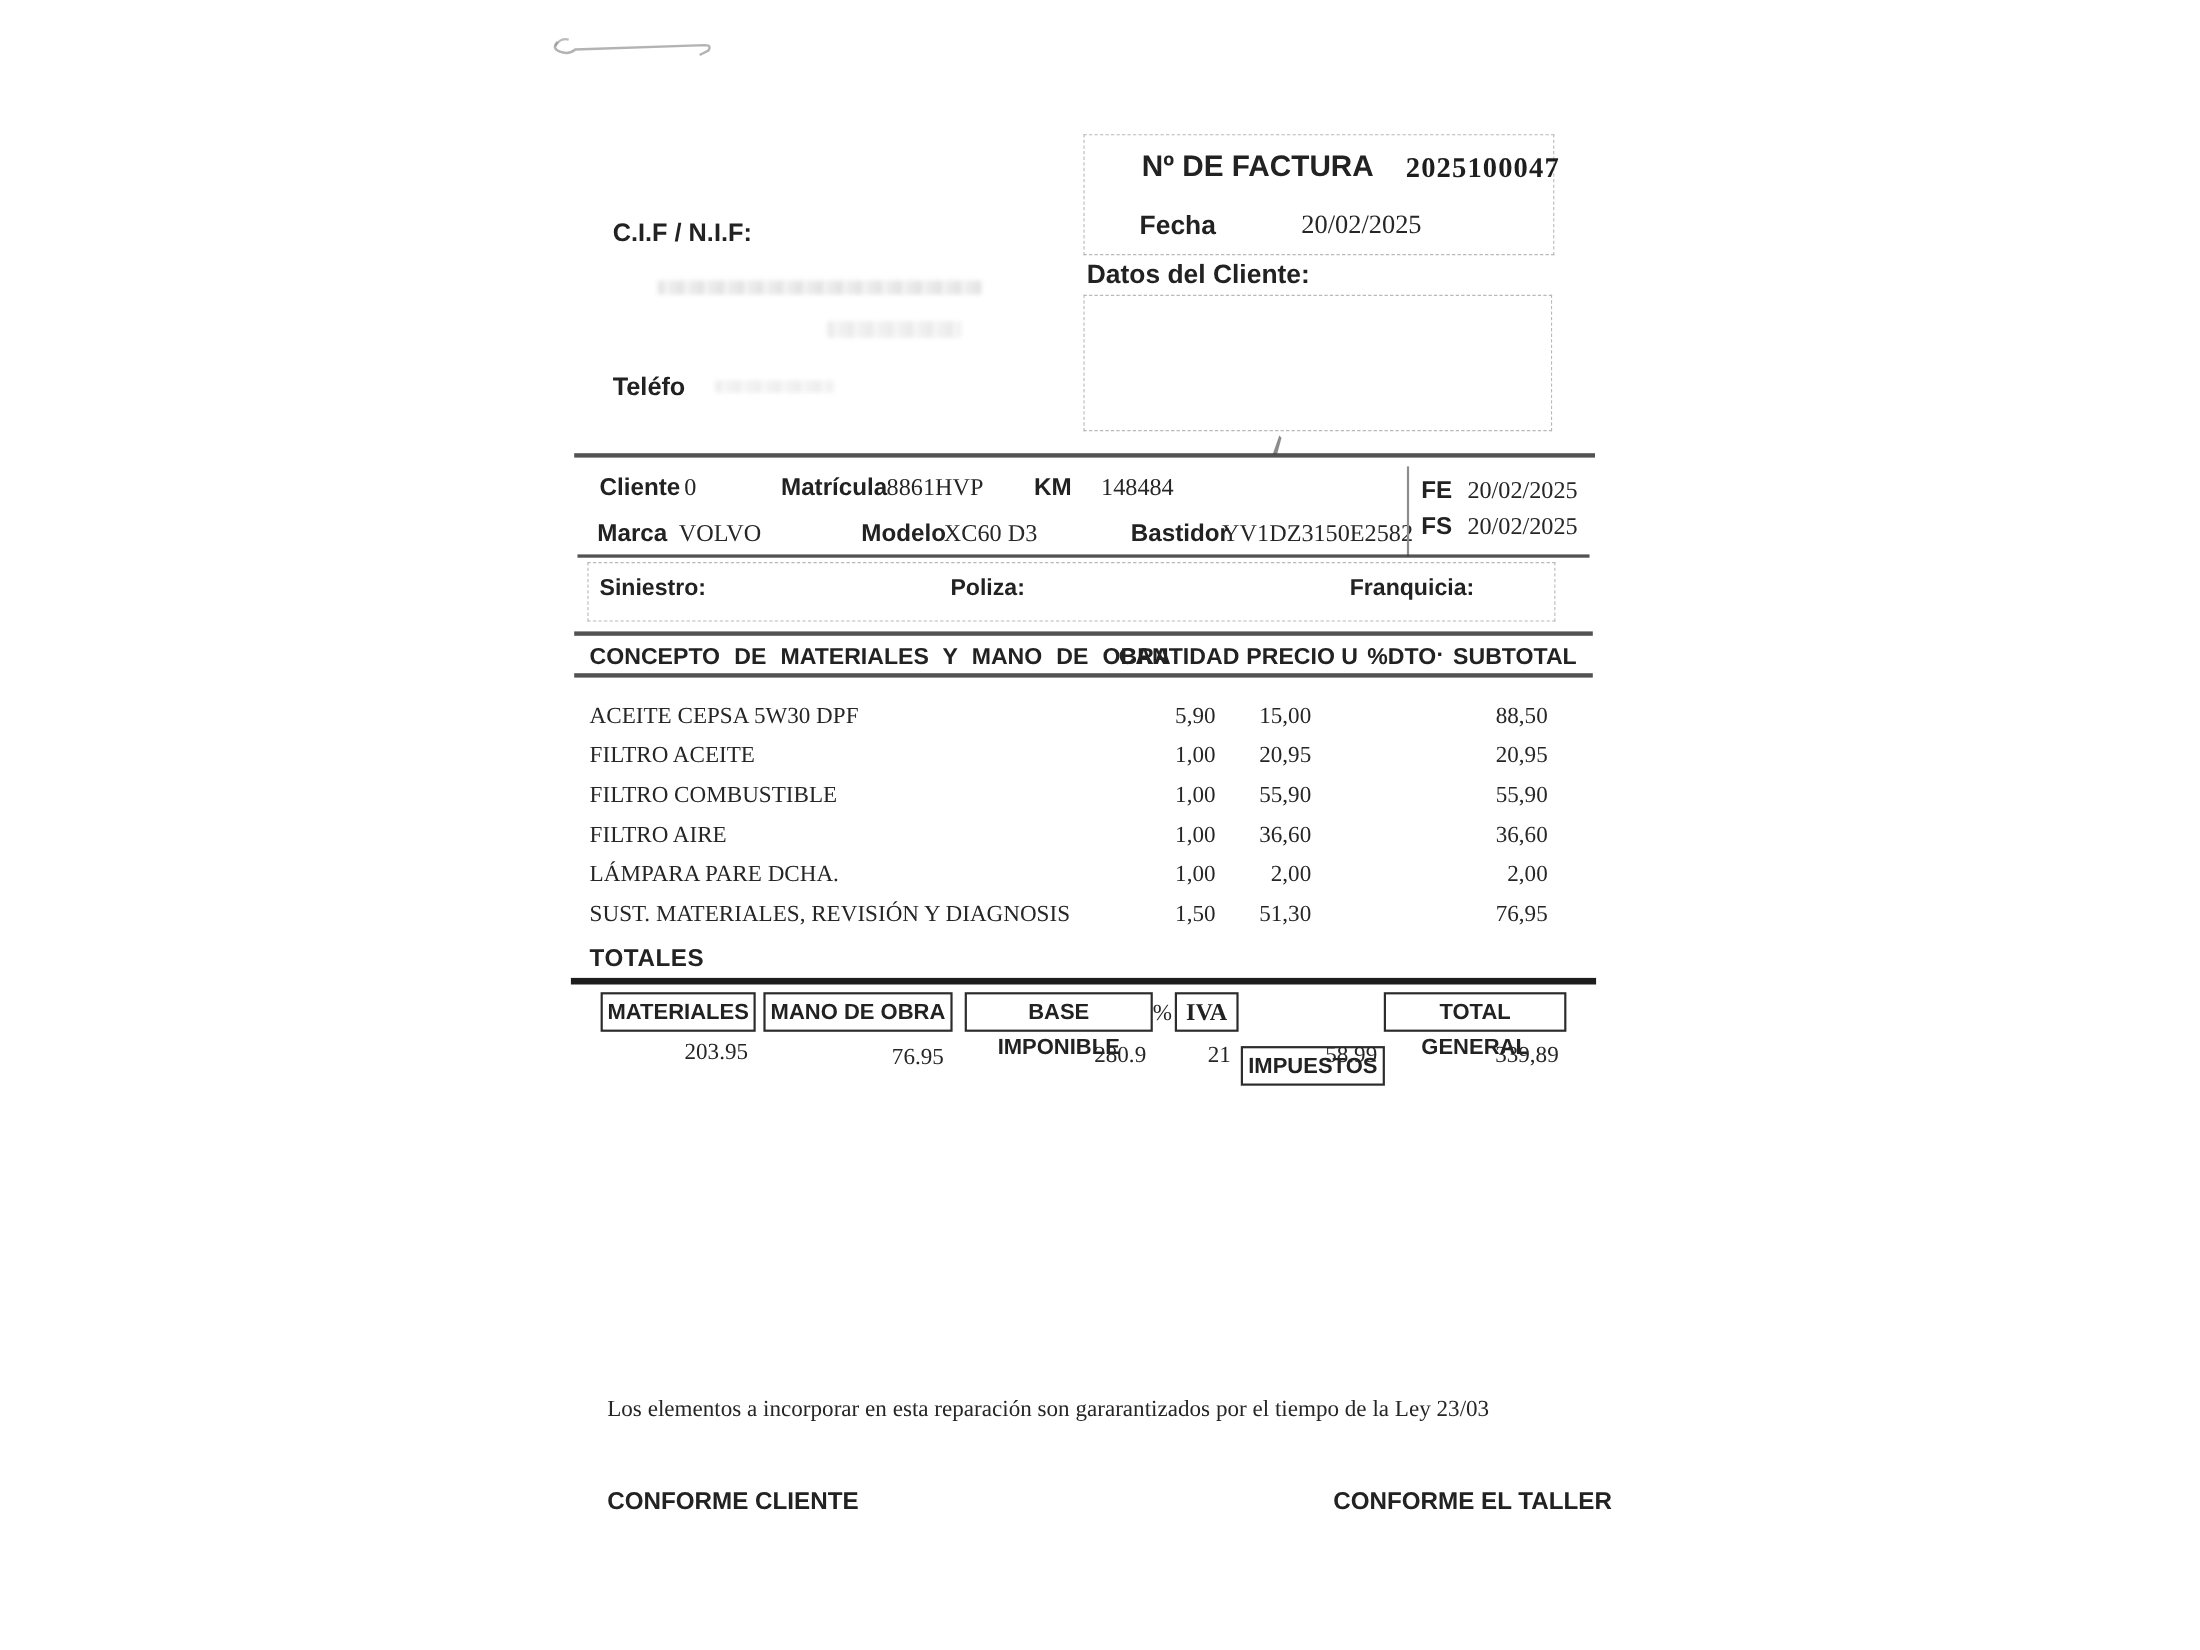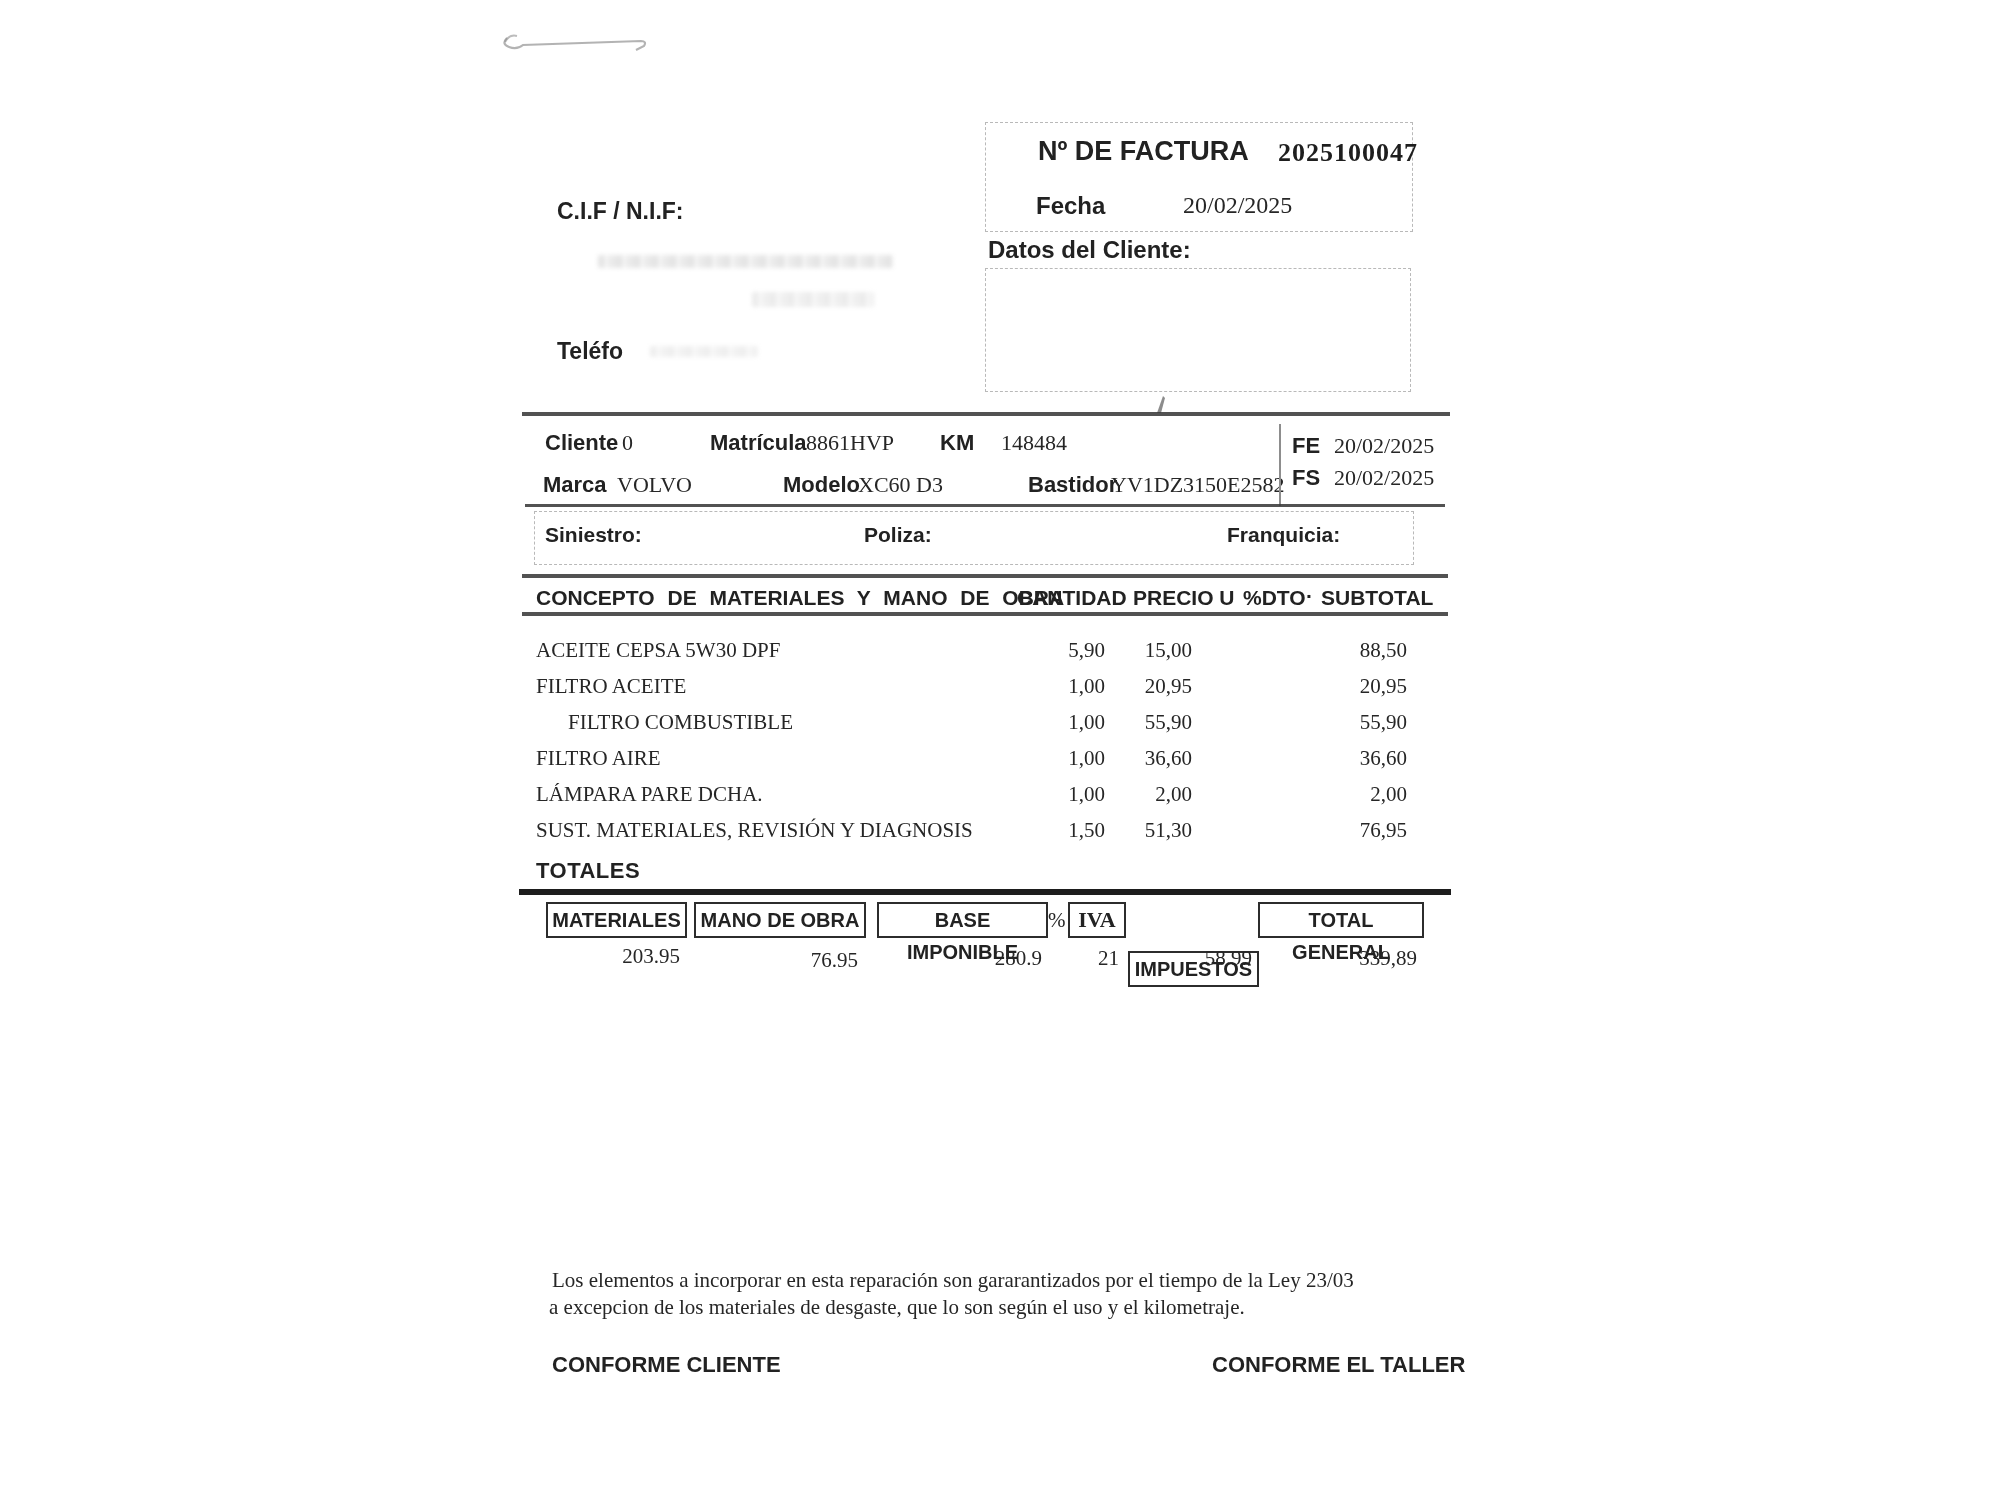--- a/index.html
+++ b/index.html
@@ -99,21 +99,21 @@
   <div class="abs serif" style="left:536px;top:638px;font-size:21px;">ACEITE CEPSA 5W30 DPF</div>
   <div class="abs serif num" style="left:1005px;top:638px;width:100px;font-size:21px;">5,90</div>
   <div class="abs serif num" style="left:1092px;top:638px;width:100px;font-size:21px;">15,00</div>
   <div class="abs serif num" style="left:1277px;top:638px;width:130px;font-size:21px;">88,50</div>
 
   <div class="abs serif" style="left:536px;top:674px;font-size:21px;">FILTRO ACEITE</div>
   <div class="abs serif num" style="left:1005px;top:674px;width:100px;font-size:21px;">1,00</div>
   <div class="abs serif num" style="left:1092px;top:674px;width:100px;font-size:21px;">20,95</div>
   <div class="abs serif num" style="left:1277px;top:674px;width:130px;font-size:21px;">20,95</div>
 
-  <div class="abs serif" style="left:536px;top:710px;font-size:21px;margin-left:32px;">FILTRO COMBUSTIBLE</div>
+  <div class="abs serif" style="left:536px;top:710px;font-size:21px;">FILTRO COMBUSTIBLE</div>
   <div class="abs serif num" style="left:1005px;top:710px;width:100px;font-size:21px;">1,00</div>
   <div class="abs serif num" style="left:1092px;top:710px;width:100px;font-size:21px;">55,90</div>
   <div class="abs serif num" style="left:1277px;top:710px;width:130px;font-size:21px;">55,90</div>
 
   <div class="abs serif" style="left:536px;top:746px;font-size:21px;">FILTRO AIRE</div>
   <div class="abs serif num" style="left:1005px;top:746px;width:100px;font-size:21px;">1,00</div>
   <div class="abs serif num" style="left:1092px;top:746px;width:100px;font-size:21px;">36,60</div>
   <div class="abs serif num" style="left:1277px;top:746px;width:130px;font-size:21px;">36,60</div>
 
   <div class="abs serif" style="left:536px;top:782px;font-size:21px;">LÁMPARA PARE DCHA.</div>
@@ -138,17 +138,16 @@
   <div class="abs tot-box" style="left:1258px;top:902px;width:162px;">TOTAL GENERAL</div>
 
   <div class="abs serif num" style="left:580px;top:944px;width:100px;font-size:21px;">203.95</div>
   <div class="abs serif num" style="left:758px;top:948px;width:100px;font-size:21px;">76.95</div>
   <div class="abs serif num" style="left:942px;top:946px;width:100px;font-size:21px;">280.9</div>
   <div class="abs serif num" style="left:1049px;top:946px;width:70px;font-size:21px;">21</div>
   <div class="abs serif num" style="left:1152px;top:946px;width:100px;font-size:21px;">58.99</div>
   <div class="abs serif num" style="left:1297px;top:946px;width:120px;font-size:21px;">339,89</div>
 
   <div class="abs serif" style="left:552px;top:1268px;font-size:21px;">Los elementos a incorporar en esta reparación son gararantizados por el tiempo de la Ley 23/03</div>
-  <div class="abs serif" style="left:549px;top:1295px;font-size:21px;">a excepcion de los materiales de desgaste, que lo son según el uso y el kilometraje.</div>
   <div class="abs sans-b" style="left:552px;top:1352px;font-size:22px;">CONFORME CLIENTE</div>
   <div class="abs sans-b" style="left:1212px;top:1352px;font-size:22px;">CONFORME EL TALLER</div>
 
 </div>
 
 </body></html>

